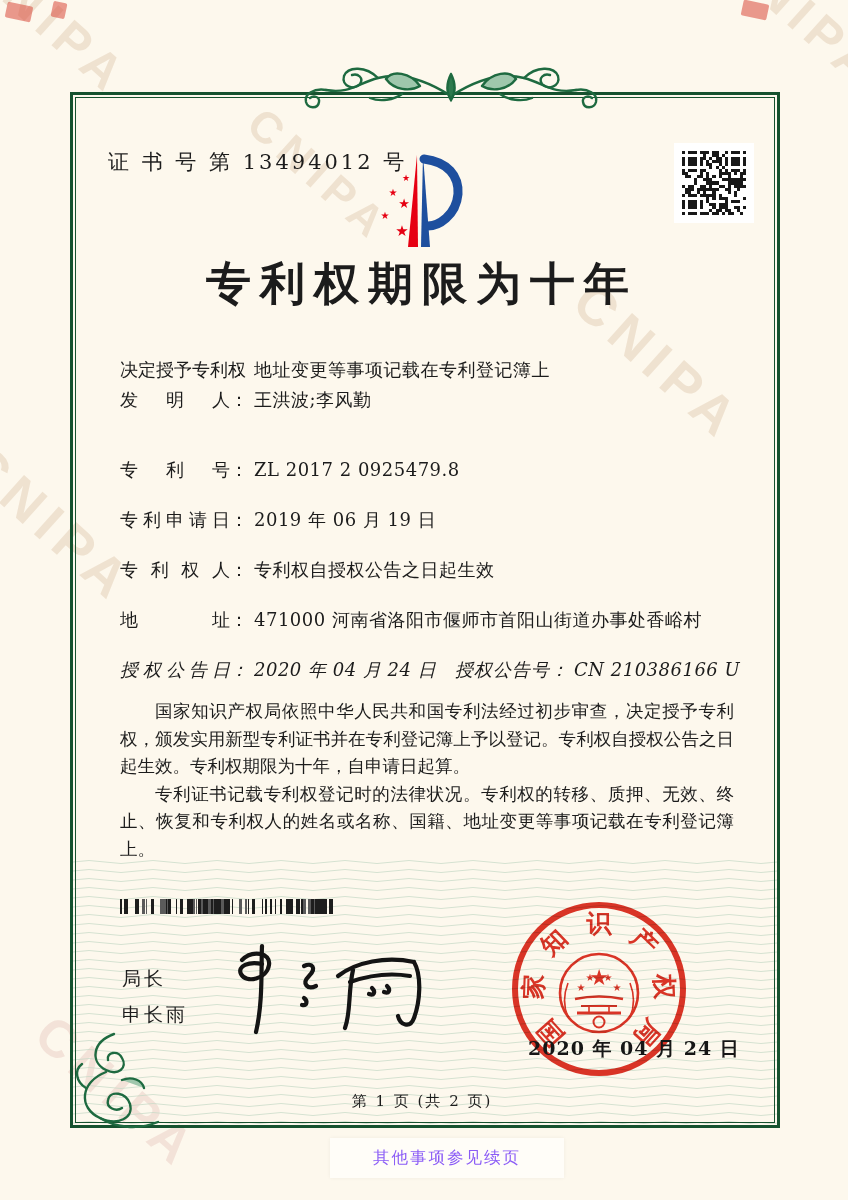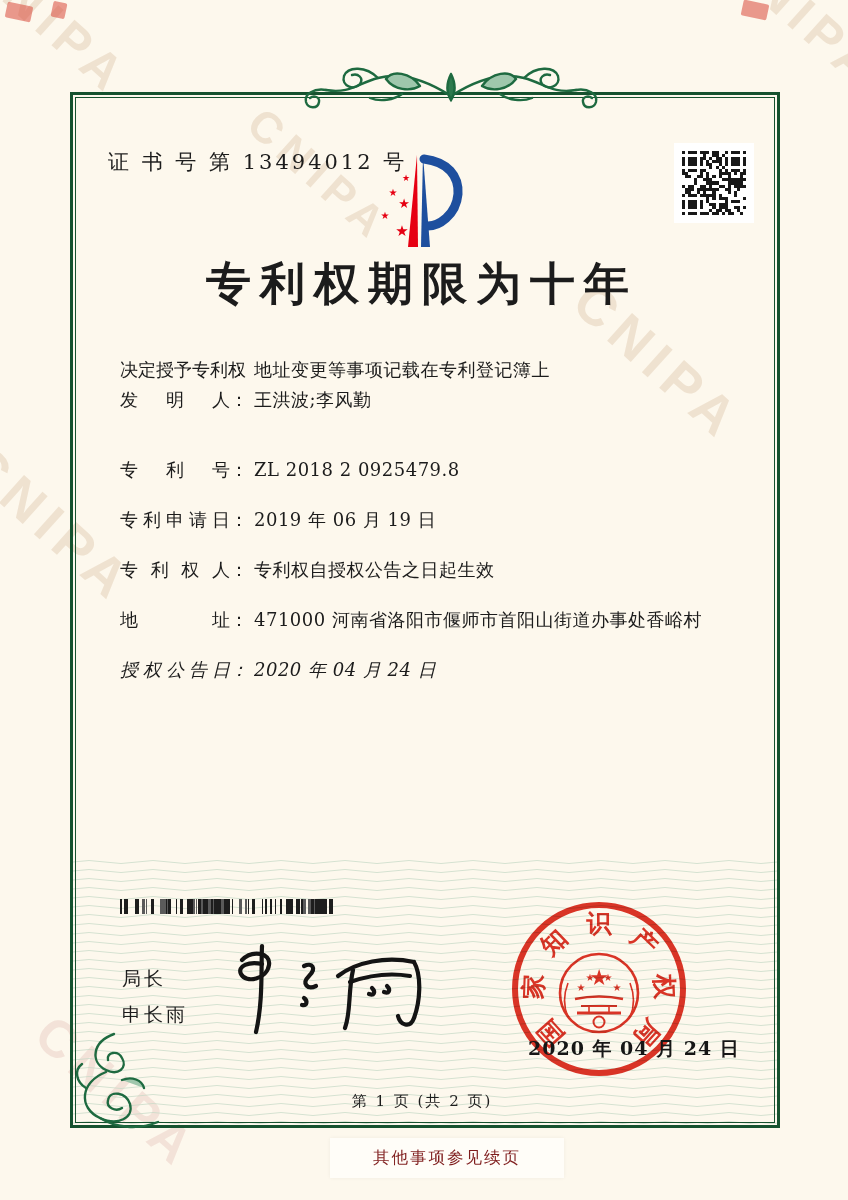--- a/index.html
+++ b/index.html
@@ -43,21 +43,21 @@
   
   .signer{position:absolute;left:122px;font-family:"Liberation Sans",sans-serif;
           font-size:19px;letter-spacing:3px;font-weight:500;}
   
   .seal-date{position:absolute;left:528px;top:1036px;font-size:19px;font-weight:bold;
              letter-spacing:1px;color:#161616;}
   .page-footer{position:absolute;left:70px;top:1092px;width:704px;text-align:center;
                font-size:15px;letter-spacing:2px;}
   .note-box{position:absolute;left:330px;top:1138px;width:234px;height:40px;background:#fffdf8;
             box-shadow:0 0 4px rgba(0,0,0,0.05);display:flex;align-items:center;justify-content:center;}
-  .note-box span{font-size:16.5px;letter-spacing:2px;color:#7f1d1d;}
+  .note-box span{font-size:16.5px;letter-spacing:2px;color:#8b5cf6;}
   
   .artifact{position:absolute;width:26px;height:16px;background:#d8483a;opacity:.55;
             transform:rotate(12deg);border-radius:2px;}
 </style>
 </head>
 <body>
 
 <span class="wm" style="left:-46px;top:-8px;">CNIPA</span>
 <span class="wm" style="left:232px;top:150px;font-size:44px;">CNIPA</span>
 <span class="wm" style="left:706px;top:-14px;">CNIPA</span>
@@ -595,36 +595,41 @@
 
 <div class="title">专利权期限为十年</div>
 
 <div class="frow" style="top:358px;">
   <span class="f-label">决定授予专利权</span><span class="f-colon">：</span><span class="f-value">地址变更等事项记载在专利登记簿上</span>
 </div>
 <div class="frow" style="top:388px;">
   <span class="f-label">发明人</span><span class="f-colon">：</span><span class="f-value">王洪波;李风勤</span>
 </div>
 <div class="frow" style="top:458px;">
-  <span class="f-label">专利号</span><span class="f-colon">：</span><span class="f-value">ZL 2018 2 0925479.8</span>
+  <span class="f-label">专利号</span><span class="f-colon">：</span><span class="f-value">ZL 2017 2 0925479.8</span>
 </div>
 <div class="frow" style="top:508px;">
   <span class="f-label">专利申请日</span><span class="f-colon">：</span><span class="f-value">2019 年 06 月 19 日</span>
 </div>
 <div class="frow" style="top:558px;">
   <span class="f-label">专利权人</span><span class="f-colon">：</span><span class="f-value">专利权自授权公告之日起生效</span>
 </div>
 <div class="frow" style="top:608px;">
   <span class="f-label">地址</span><span class="f-colon">：</span><span class="f-value">471000 河南省洛阳市偃师市首阳山街道办事处香峪村</span>
 </div>
 <div class="frow" style="top:658px;font-style:italic;">
   <span class="f-label">授权公告日</span><span class="f-colon">：</span><span class="f-value">2020 年 04 月 24 日</span>
+  <span class="pair2">
+    <span class="f-label2">授权公告号</span><span class="f-colon">：</span><span class="f-value">CN 210386166 U</span>
+  </span>
 </div>
 
 <div class="body-text">
+  <p>国家知识产权局依照中华人民共和国专利法经过初步审查，决定授予专利权，颁发实用新型专利证书并在专利登记簿上予以登记。专利权自授权公告之日起生效。专利权期限为十年，自申请日起算。</p>
+  <p>专利证书记载专利权登记时的法律状况。专利权的转移、质押、无效、终止、恢复和专利权人的姓名或名称、国籍、地址变更等事项记载在专利登记簿上。</p>
 </div>
 
 <div class="barcode" id="barcode">
     <span style="width: 2px; background: rgb(29, 29, 29);"></span>
     <span style="width: 2px; background: transparent;"></span>
     <span style="width: 3px; background: rgb(29, 29, 29);"></span>
     <span style="width: 1px; background: rgb(29, 29, 29);"></span>
     <span style="width: 1px; background: transparent;"></span>
     <span style="width: 3px; background: transparent;"></span>
     <span style="width: 3px; background: transparent;"></span>

